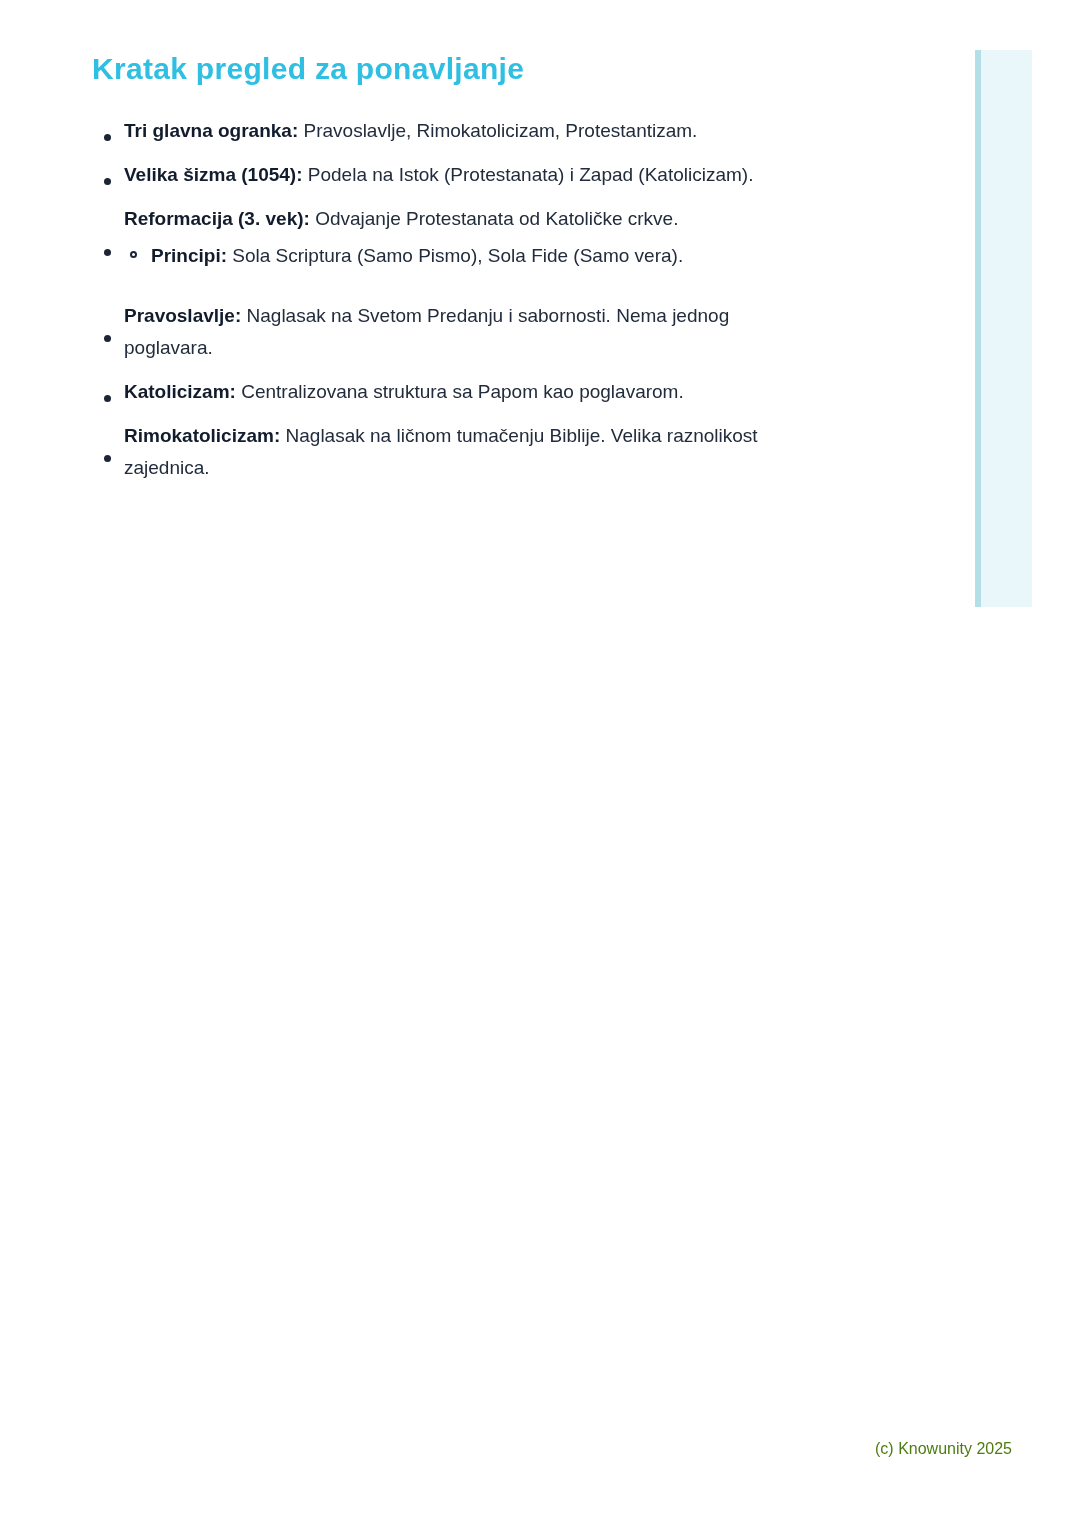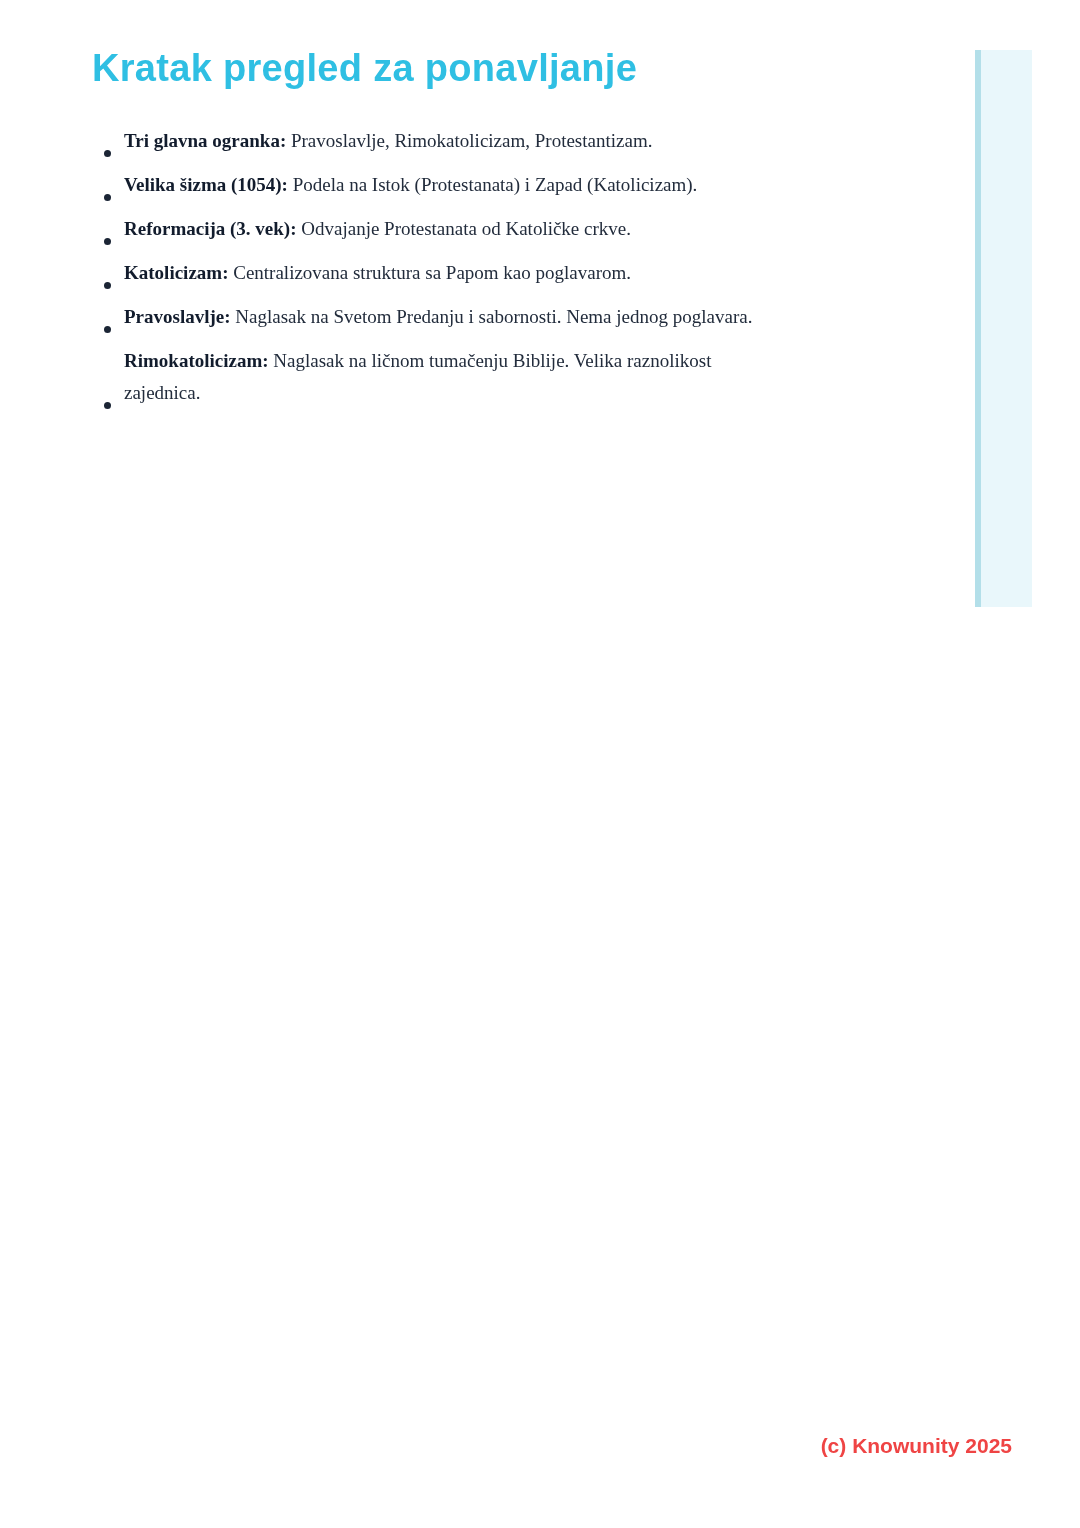--- a/index.html
+++ b/index.html
@@ -20,38 +20,37 @@
     background: #e9f7fb;
     border-left: 6px solid #b3dfe9;
   }
   .content {
     position: absolute;
     left: 92px;
     top: 52px;
     width: 740px;
   }
   h1.page-title {
-    margin: 0 0 40px 0;
-    font-size: 38px;
+    margin: 0 0 30px 0;
+    font-size: 30px;
     line-height: 33px;
     font-weight: 700;
     color: #2fbfe3;
     letter-spacing: 0.3px;
   }
   ul.summary-list, ul.sub-list {
     list-style: none;
     margin: 0;
     padding: 0;
   }
   ul.summary-list > li {
     display: flex;
-    align-items: flex-end;
+    align-items: center;
     margin-bottom: 12px;
     max-width: 700px;
-    font-family: Liberation Serif, serif;
   }
   .marker-dot {
     flex: 0 0 auto;
     width: 7px;
     height: 7px;
     border-radius: 50%;
     background: #1b2535;
     margin: 13px 13px 0 12px;
   }
   .li-body { flex: 1 1 auto; max-width: 660px; }
@@ -73,23 +72,22 @@
     height: 7px;
     border: 2px solid #1b2535;
     border-radius: 50%;
     background: transparent;
     margin: 11px 14px 0 6px;
   }
   .footer-copyright {
     position: absolute;
     right: 68px;
     bottom: 70px;
-    font-size: 21px;
-    color: #ef4444;
-    font-weight: bold;
+    font-size: 16px;
+    color: #4d7c0f;
   }
 </style>
 </head>
 <body>
 
 <div class="decor-bar"></div>
 
 <div class="content">
   <h1 class="page-title">Kratak pregled za ponavljanje</h1>
 
@@ -115,39 +113,48 @@
       </div>
     </li>
 
     <li>
       <span class="marker-dot"></span>
       <div class="li-body">
         <p class="li-line">
           <b>Reformacija (3. vek):</b>
           <span>Odvajanje Protestanata od Katoličke crkve.</span>
         </p>
+        <ul class="sub-list">
+          <li>
+            <span class="marker-circle"></span>
+            <p class="li-line">
+              <b>Principi:</b>
+              <span>Sola Scriptura (Samo Pismo), Sola Fide (Samo vera).</span>
+            </p>
+          </li>
+        </ul>
+      </div>
+    </li>
+
+    <li>
+      <span class="marker-dot"></span>
+      <div class="li-body">
+        <p class="li-line">
+          <b>Pravoslavlje:</b>
+          <span>Naglasak na Svetom Predanju i sabornosti. Nema jednog poglavara.</span>
+        </p>
       </div>
     </li>
 
     <li>
       <span class="marker-dot"></span>
       <div class="li-body">
         <p class="li-line">
           <b>Katolicizam:</b>
           <span>Centralizovana struktura sa Papom kao poglavarom.</span>
-        </p>
-      </div>
-    </li>
-
-    <li>
-      <span class="marker-dot"></span>
-      <div class="li-body">
-        <p class="li-line">
-          <b>Pravoslavlje:</b>
-          <span>Naglasak na Svetom Predanju i sabornosti. Nema jednog poglavara.</span>
         </p>
       </div>
     </li>
 
     <li>
       <span class="marker-dot"></span>
       <div class="li-body">
         <p class="li-line">
           <b>Rimokatolicizam:</b>
           <span>Naglasak na ličnom tumačenju Biblije. Velika raznolikost zajednica.</span>

